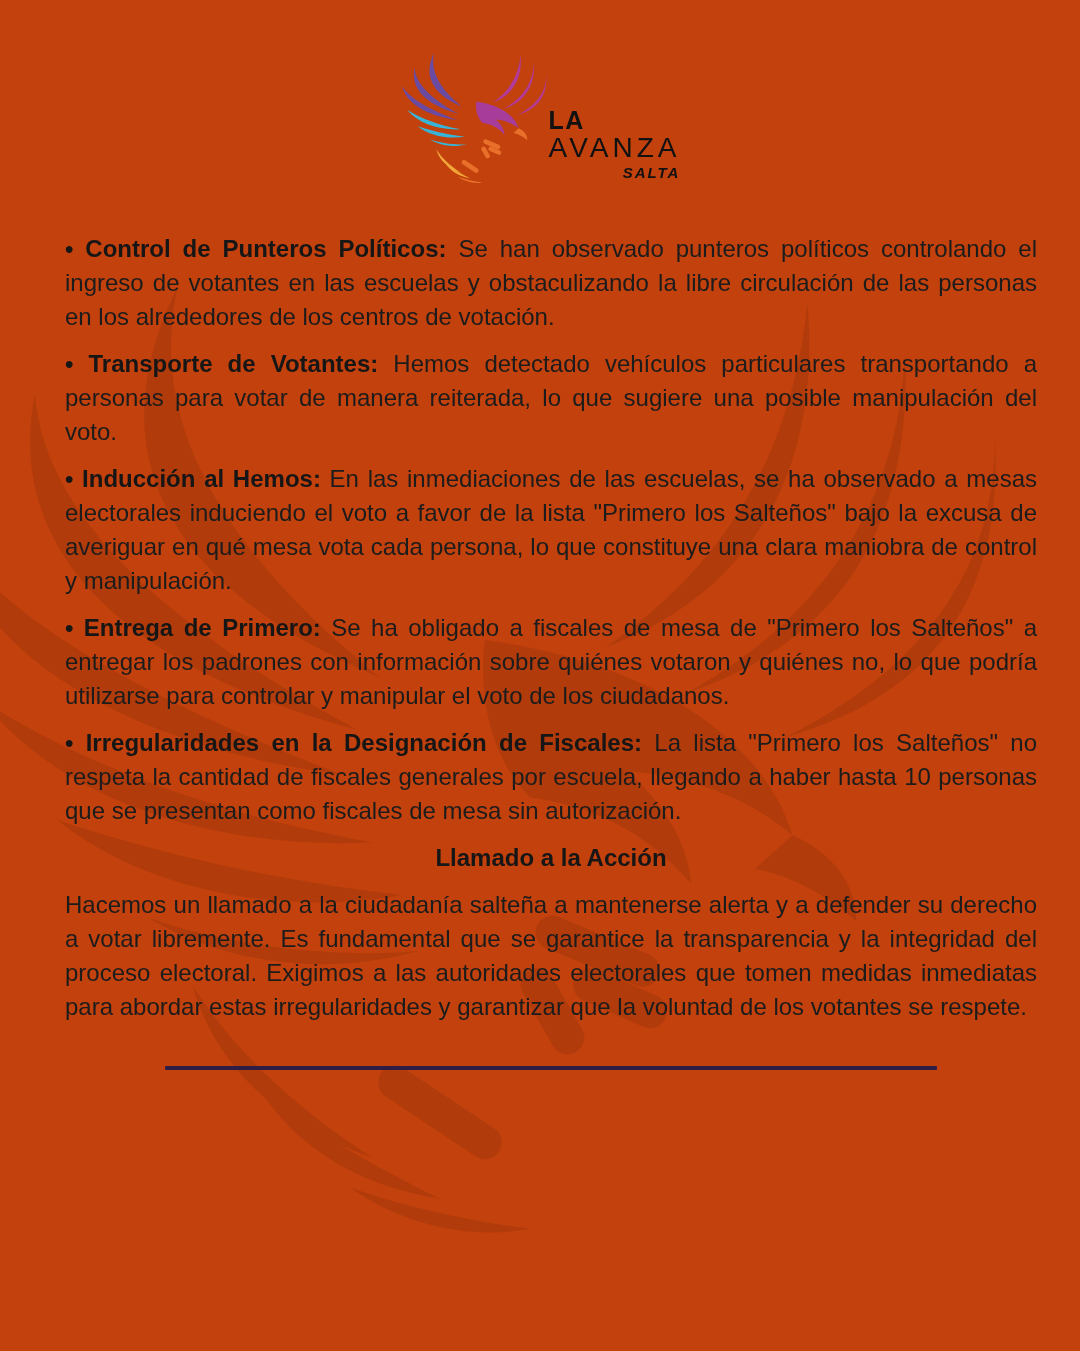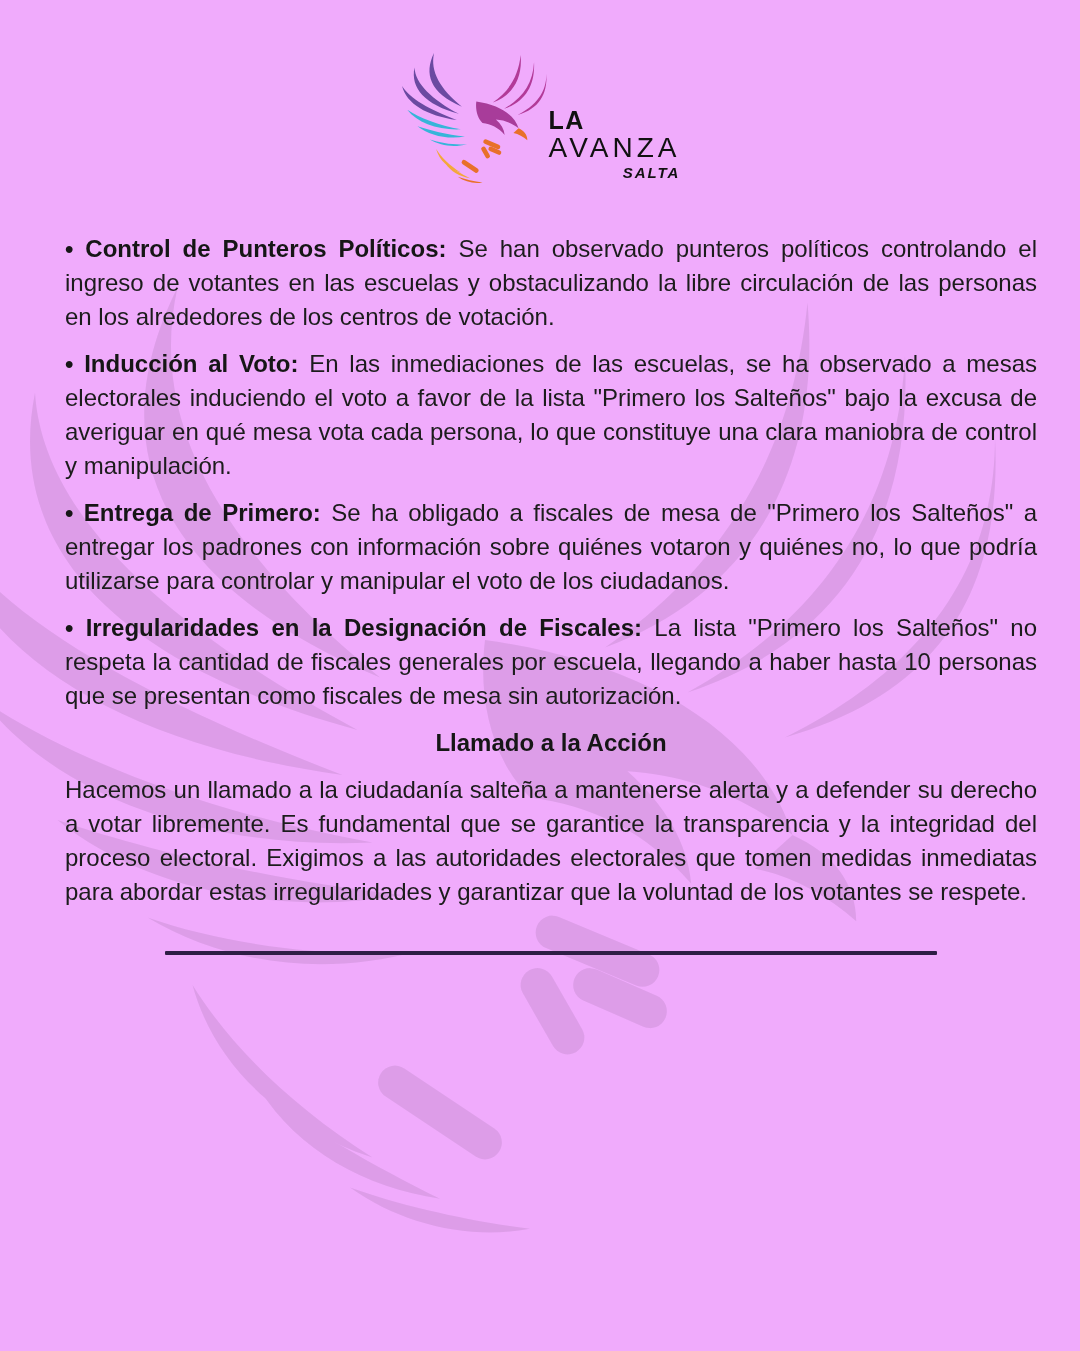--- a/index.html
+++ b/index.html
@@ -1,19 +1,19 @@
 <!DOCTYPE html>
 <html lang="es"><head>
 <meta charset="utf-8">
 <style>
   html,body { margin:0; padding:0; background:#ffffff; }
   .page {
     position:relative;
     width:1080px; height:1351px;
-    background:#f0abfc;
+    background:#c2410c;
     overflow:hidden;
     font-family:"Liberation Sans", sans-serif;
   }
 
   
   .watermark {
     position:absolute;
     left:-70px; top:280px;
     width:1200px; height:975px;
     opacity:0.075;
@@ -125,23 +125,27 @@
     </div>
   </header>
 
   <main class="content">
 
     <p class="bullet">
       <strong>• Control de Punteros Políticos:</strong>
       <span>Se han observado punteros políticos controlando el ingreso de votantes en las escuelas y obstaculizando la libre circulación de las personas en los alrededores de los centros de votación.</span>
     </p>
 
+    <p class="bullet">
+      <strong>• Transporte de Votantes:</strong>
+      <span>Hemos detectado vehículos particulares transportando a personas para votar de manera reiterada, lo que sugiere una posible manipulación del voto.</span>
+    </p>
 
     <p class="bullet">
-      <strong>• Inducción al Voto:</strong>
+      <strong>• Inducción al Hemos:</strong>
       <span>En las inmediaciones de las escuelas, se ha observado a mesas electorales induciendo el voto a favor de la lista "Primero los Salteños" bajo la excusa de averiguar en qué mesa vota cada persona, lo que constituye una clara maniobra de control y manipulación.</span>
     </p>
 
     <p class="bullet">
       <strong>• Entrega de Primero:</strong>
       <span>Se ha obligado a fiscales de mesa de "Primero los Salteños" a entregar los padrones con información sobre quiénes votaron y quiénes no, lo que podría utilizarse para controlar y manipular el voto de los ciudadanos.</span>
     </p>
 
     <p class="bullet">
       <strong>• Irregularidades en la Designación de Fiscales:</strong>

